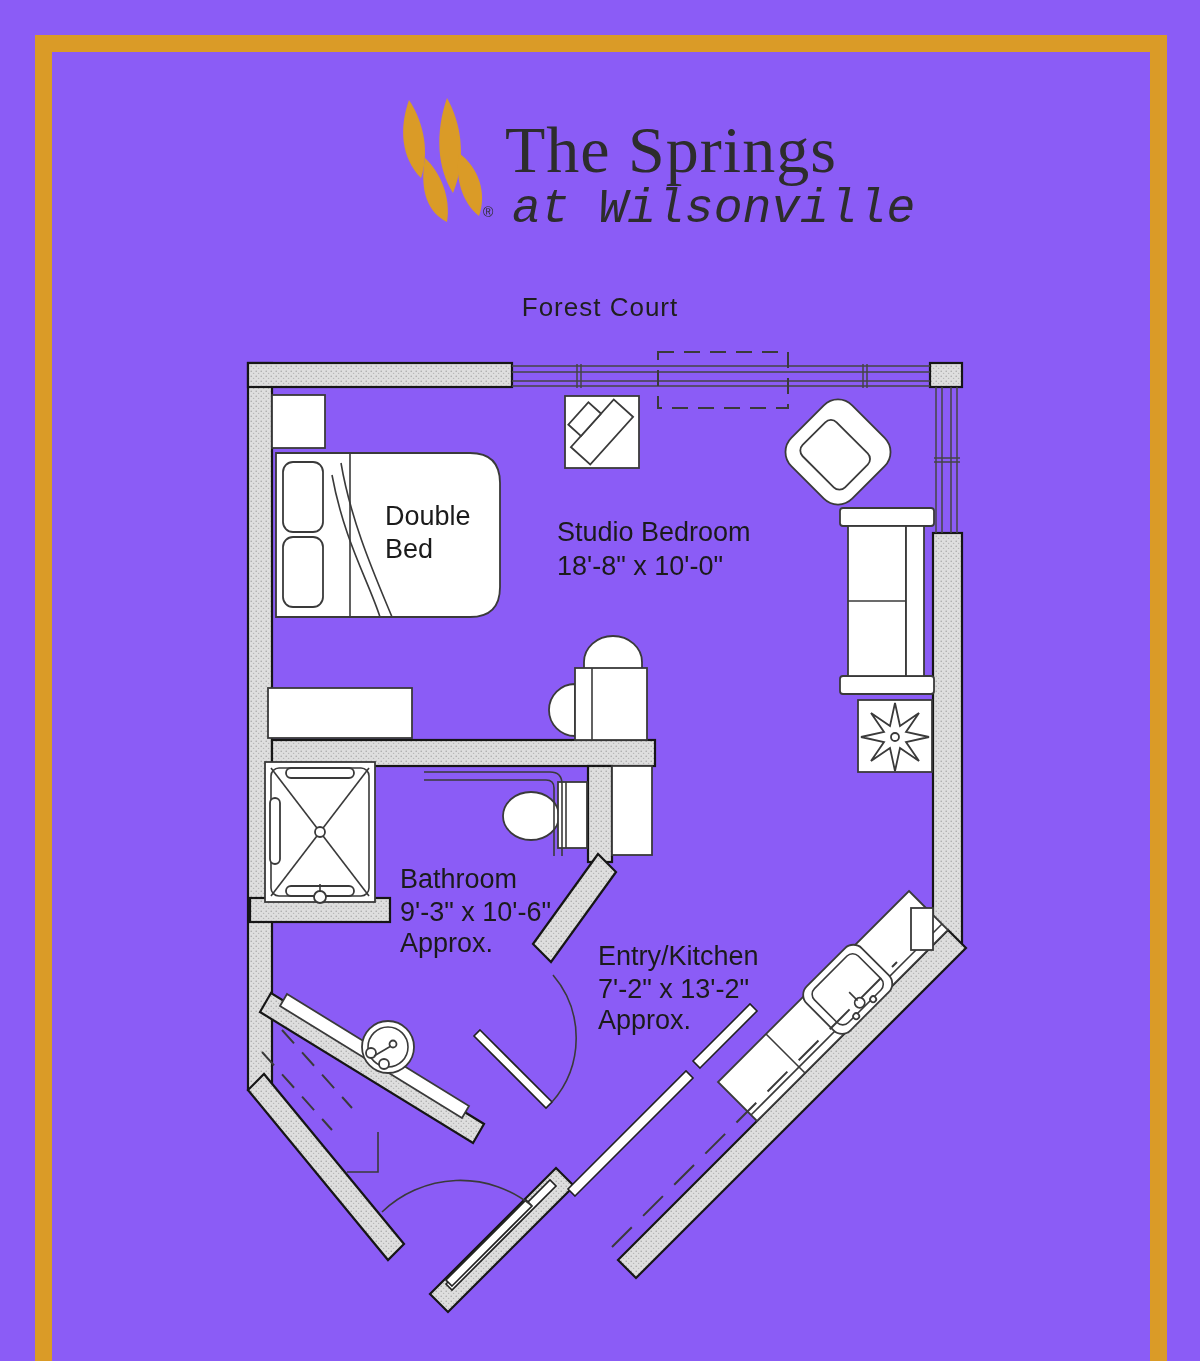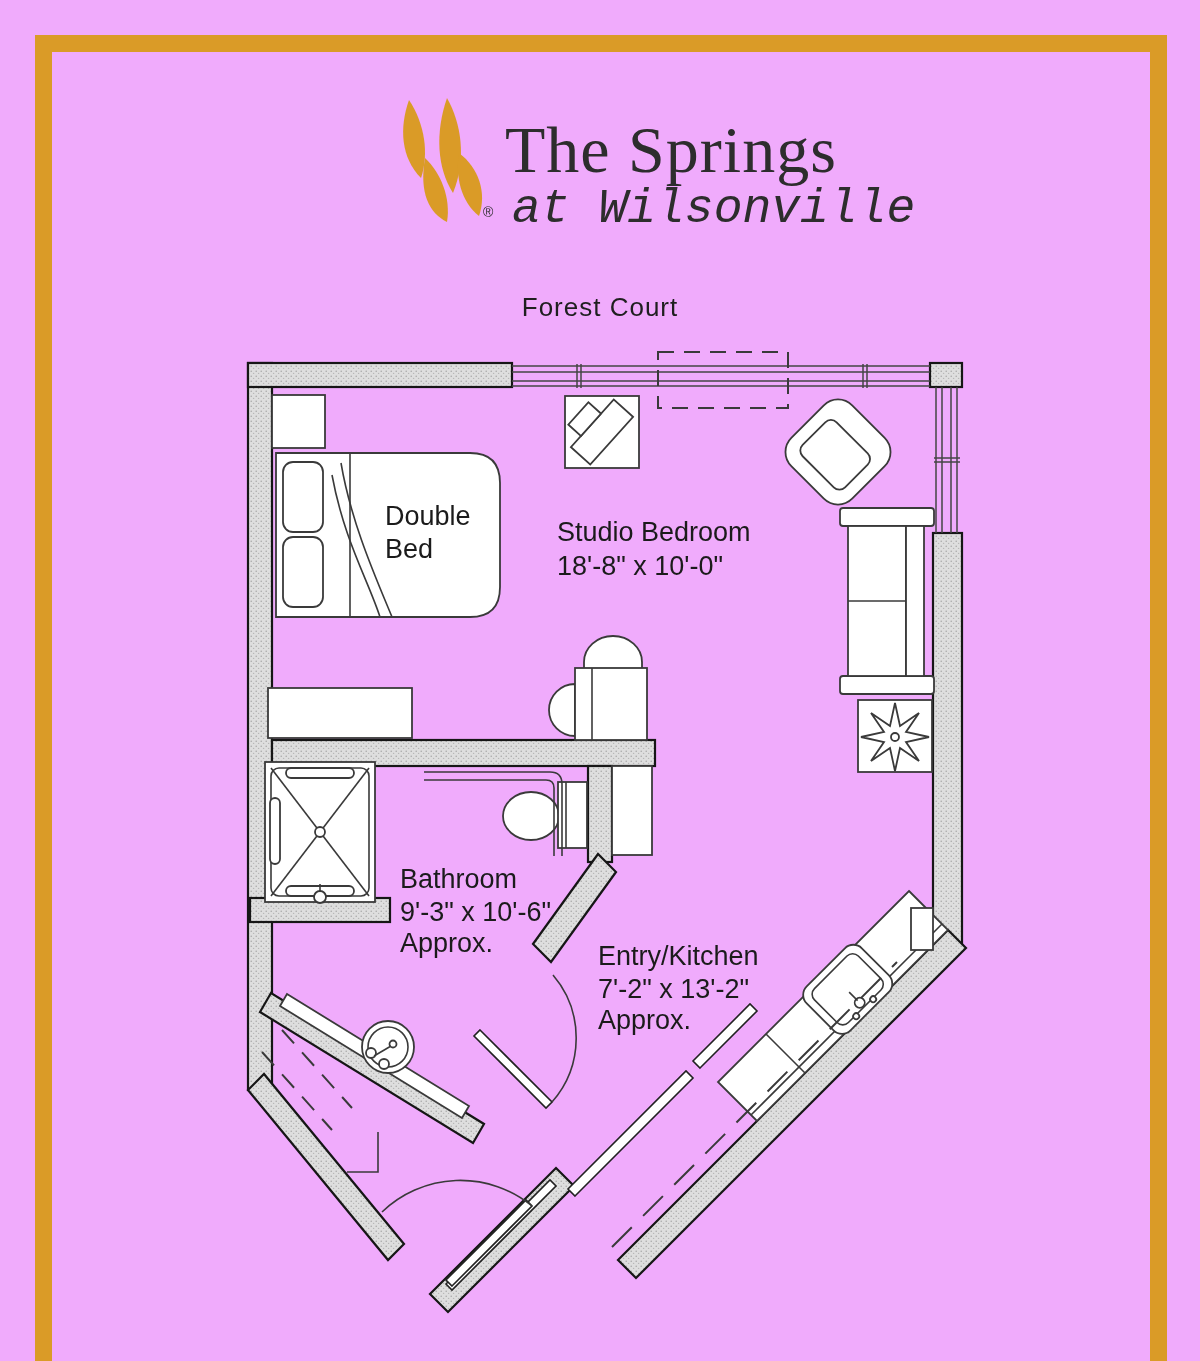--- a/index.html
+++ b/index.html
@@ -1,17 +1,17 @@
 <!DOCTYPE html>
 <html><head>
 <meta charset="utf-8">
 <title>Floor Plan</title>
 <style>
   html,body{margin:0;padding:0;background:#ffffff;}
-  .page{position:relative;width:1200px;height:1361px;background:#f0abfc;overflow:hidden;
+  .page{position:relative;width:1200px;height:1361px;background:#8b5cf6;overflow:hidden;
         font-family:"Liberation Sans",sans-serif;}
   .gold{position:absolute;background:#DA9B27;}
   .gold-top{left:35px;top:35px;width:1132px;height:17px;}
   .gold-left{left:35px;top:35px;width:17px;height:1326px;}
   .gold-right{left:1150px;top:35px;width:17px;height:1326px;}
   .brand-name{position:absolute;left:505px;top:112px;font-family:"Liberation Serif",serif;
               font-size:66px;color:#2d2d2d;letter-spacing:1px;}
   .brand-loc{position:absolute;left:512px;top:182px;font-family:Liberation Mono, monospace;
              font-style:italic;font-size:48px;color:#2d2d2d;}
   .regmark{position:absolute;left:483px;top:204px;font-size:14px;color:#2d2d2d;}

